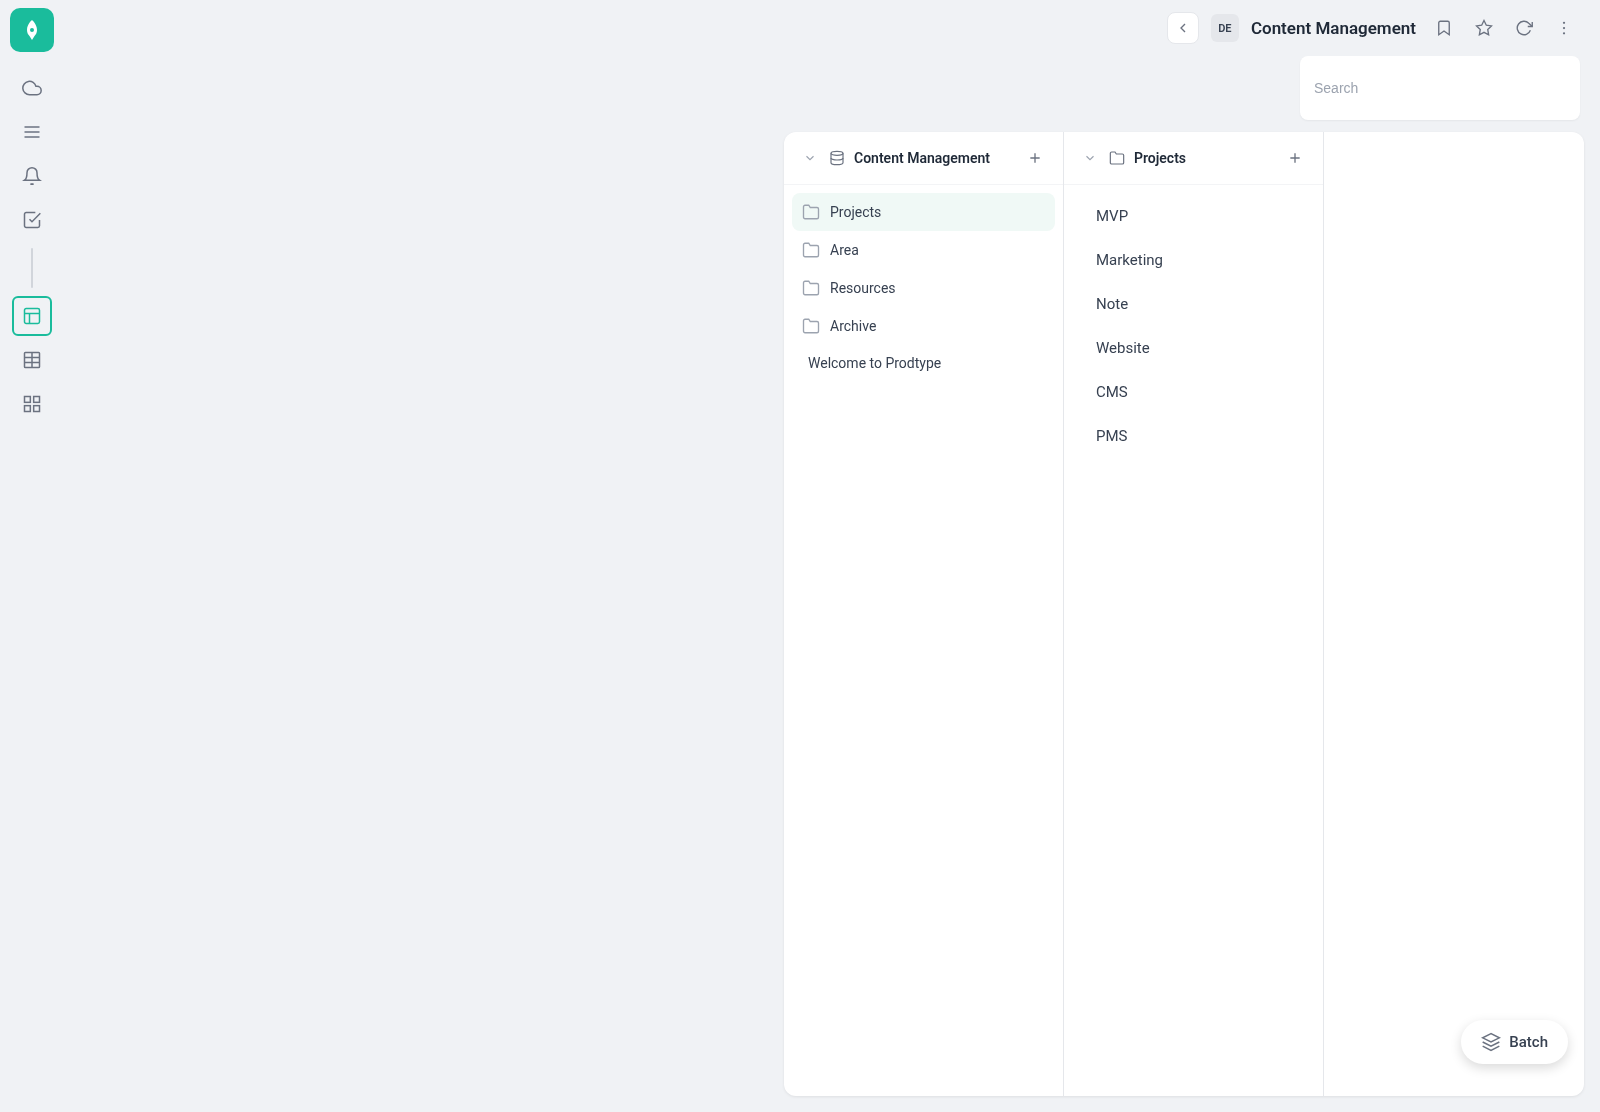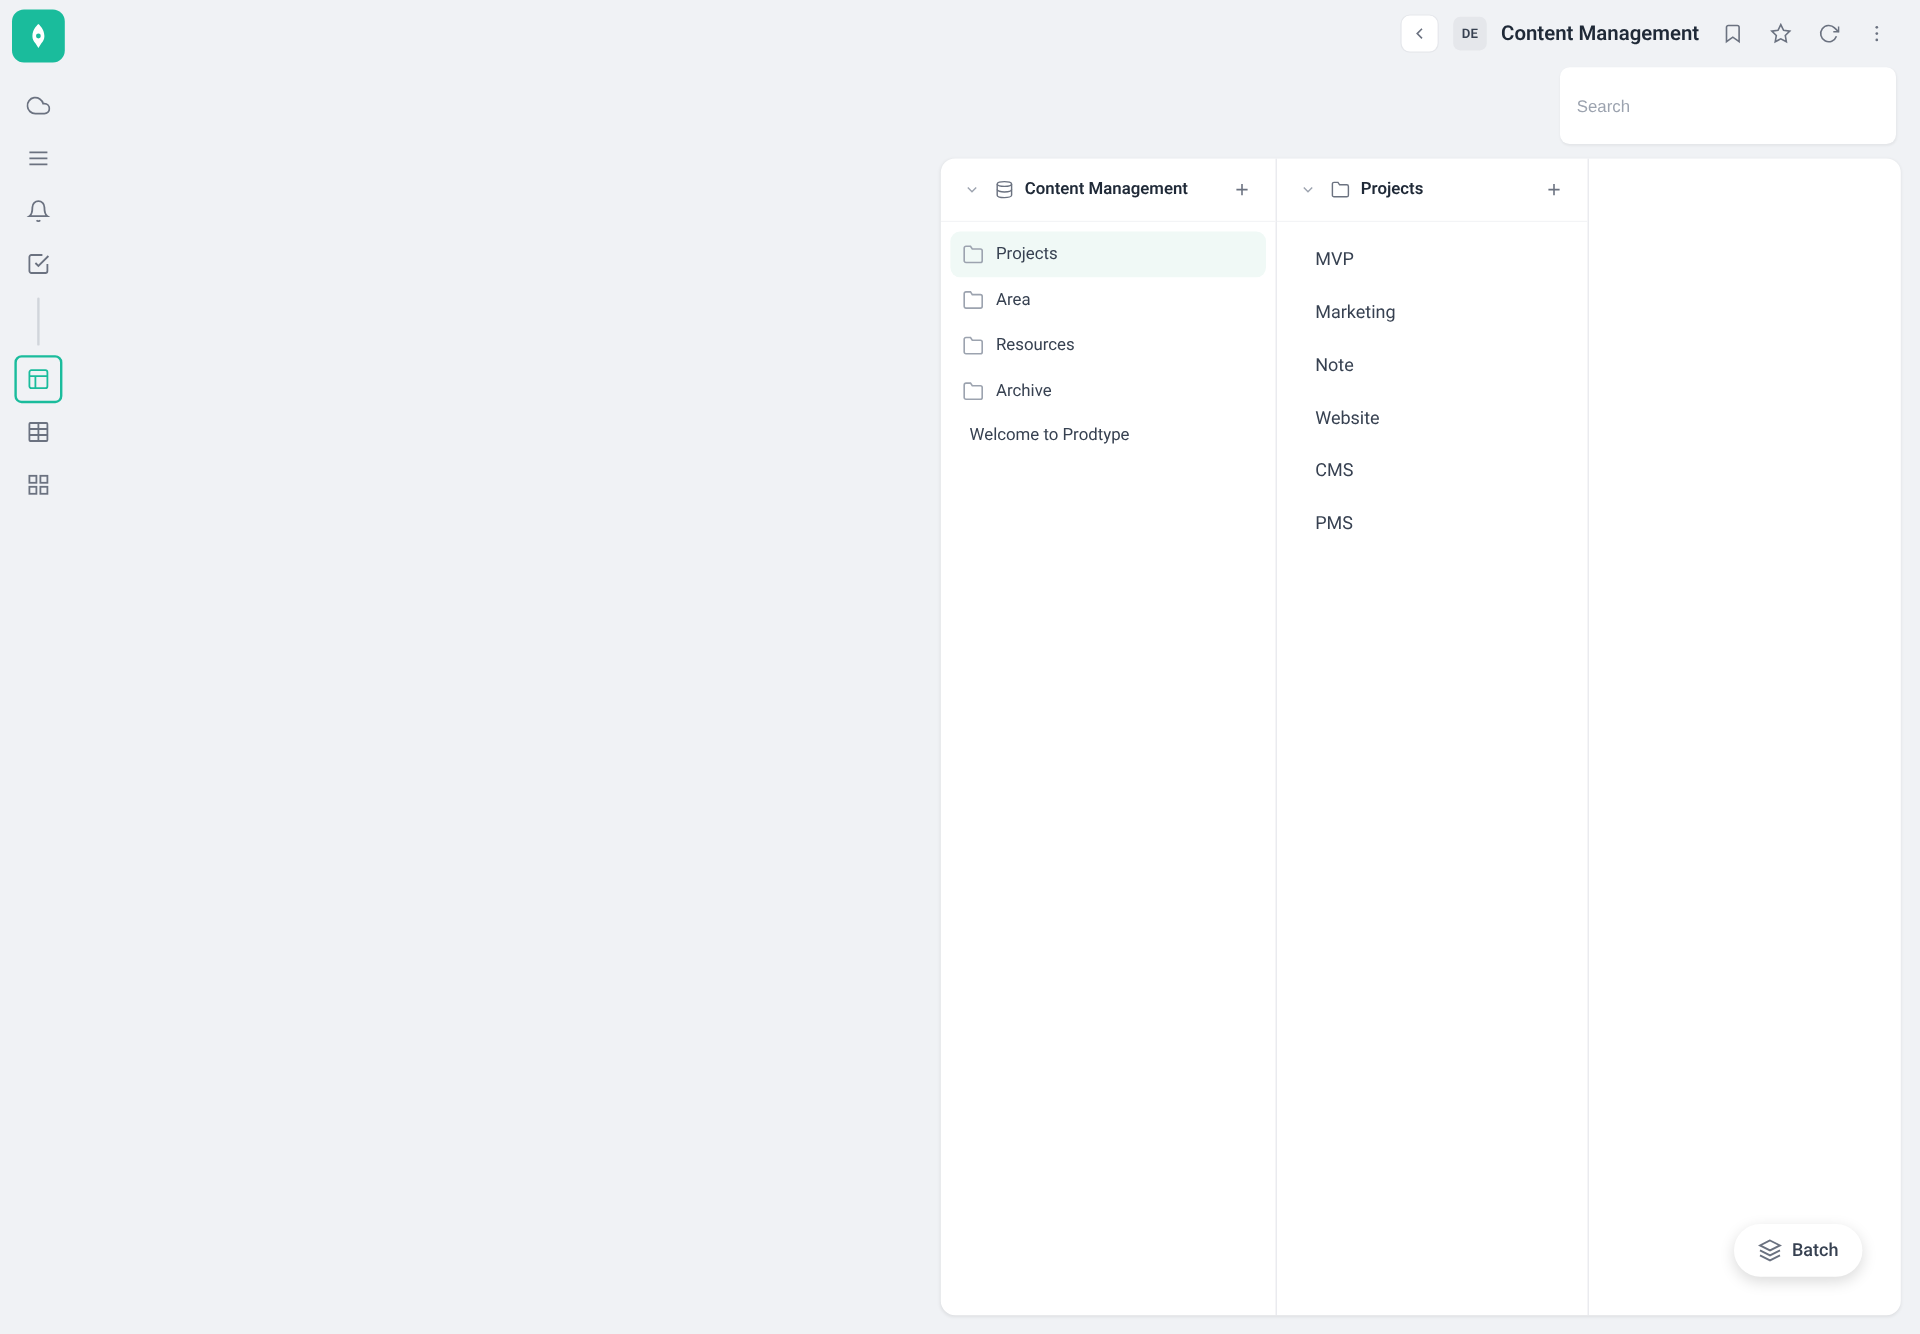--- a/index.html
+++ b/index.html
@@ -248,21 +248,21 @@
       font-size: 15px;
       color: #374151;
       border-radius: 6px;
       margin: 2px 8px;
     }
 
     
     .batch-btn {
       position: fixed;
       bottom: 48px;
-      right: 48px;
+      right: 32px;
       display: flex;
       align-items: center;
       gap: 8px;
       padding: 12px 20px;
       background: white;
       border-radius: 24px;
       box-shadow: 0 4px 12px rgba(0,0,0,0.15);
       cursor: pointer;
       font-size: 15px;
       font-weight: 500;

